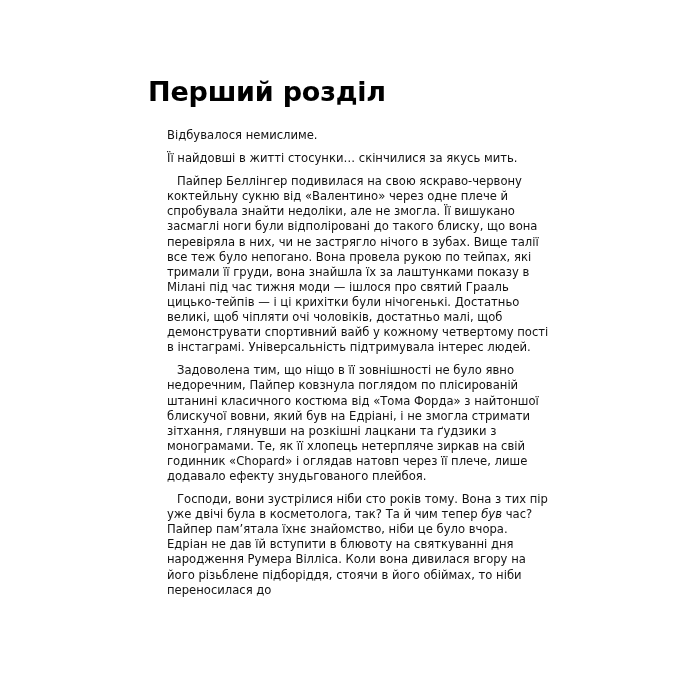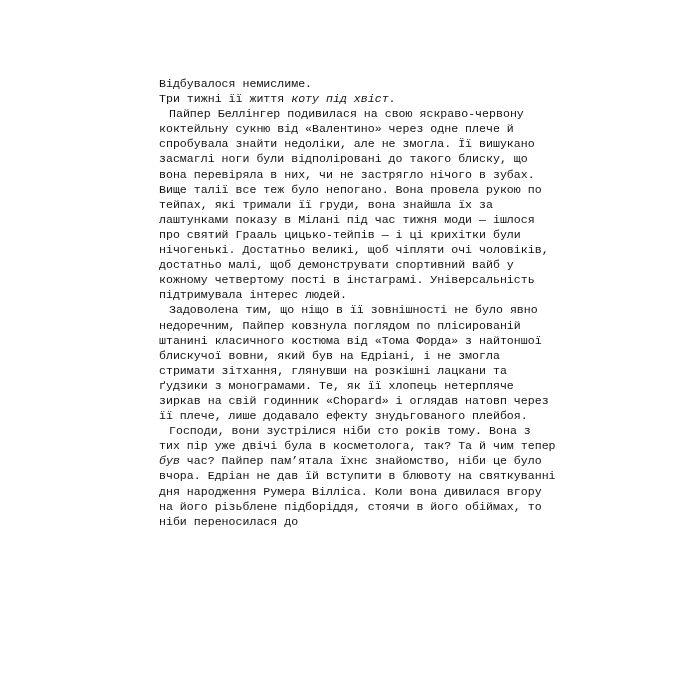--- a/index.html
+++ b/index.html
@@ -39,41 +39,41 @@
   .body-text {
     font-family: "DejaVu Sans", sans-serif;
     font-size: 11.6px;
     line-height: 15.1px;
     color: #111111;
     width: 398px;
     text-align: left;
     margin-left: 11px;
   }
   .body-text p {
-    margin: 0;
+    margin: 8px;
     padding: 0;
     text-indent: 0;
-    font-family: Liberation Mono, monospace;
   }
   .body-text p.indented {
     text-indent: 10px;
   }
   .body-text em {
     font-style: italic;
   }
 </style>
 </head>
 <body>
 
 <div class="page">
   <div class="content">
 
+    <h1 class="chapter-title">Перший розділ</h1>
 
     <div class="body-text" id="body-text">
         <p><span>Відбувалося немислиме.</span></p>
-        <p><span>Три тижні її життя </span><em>коту під хвіст</em><span>.</span></p>
+        <p><span>Її найдовші в житті стосунки… скінчилися за якусь мить.</span></p>
         <p class="indented"><span>Пайпер Беллінгер подивилася на свою яскраво-червону коктейльну сукню від «Валентино» через одне плече й спробувала знайти недоліки, але не змогла. Її вишукано засмаглі ноги були відполіровані до такого блиску, що вона перевіряла в них, чи не застрягло нічого в зубах. Вище талії все теж було непогано. Вона провела рукою по тейпах, які тримали її груди, вона знайшла їх за лаштунками показу в Мілані під час тижня моди — ішлося про святий Грааль цицько-тейпів — і ці крихітки були нічогенькі. Достатньо великі, щоб чіпляти очі чоловіків, достатньо малі, щоб демонструвати спортивний вайб у кожному четвертому пості в інстаграмі. Універсальність підтримувала інтерес людей.</span></p>
         <p class="indented"><span>Задоволена тим, що ніщо в її зовнішності не було явно недоречним, Пайпер ковзнула поглядом по плісированій штанині класичного костюма від «Тома Форда» з найтоншої блискучої вовни, який був на Едріані, і не змогла стримати зітхання, глянувши на розкішні лацкани та ґудзики з монограмами. Те, як її хлопець нетерпляче зиркав на свій годинник «Chopard» і оглядав натовп через її плече, лише додавало ефекту знудьгованого плейбоя.</span></p>
         <p class="indented"><span>Господи, вони зустрілися ніби сто років тому. Вона з тих пір уже двічі була в косметолога, так? Та й чим тепер </span><em>був</em><span> час? Пайпер пам’ятала їхнє знайомство, ніби це було вчора. Едріан не дав їй вступити в блювоту на святкуванні дня народження Румера Вілліса. Коли вона дивилася вгору на його різьблене підборіддя, стоячи в його обіймах, то ніби переносилася до</span></p>
       </div>
 
   </div>
 </div>
 
 </body></html>

